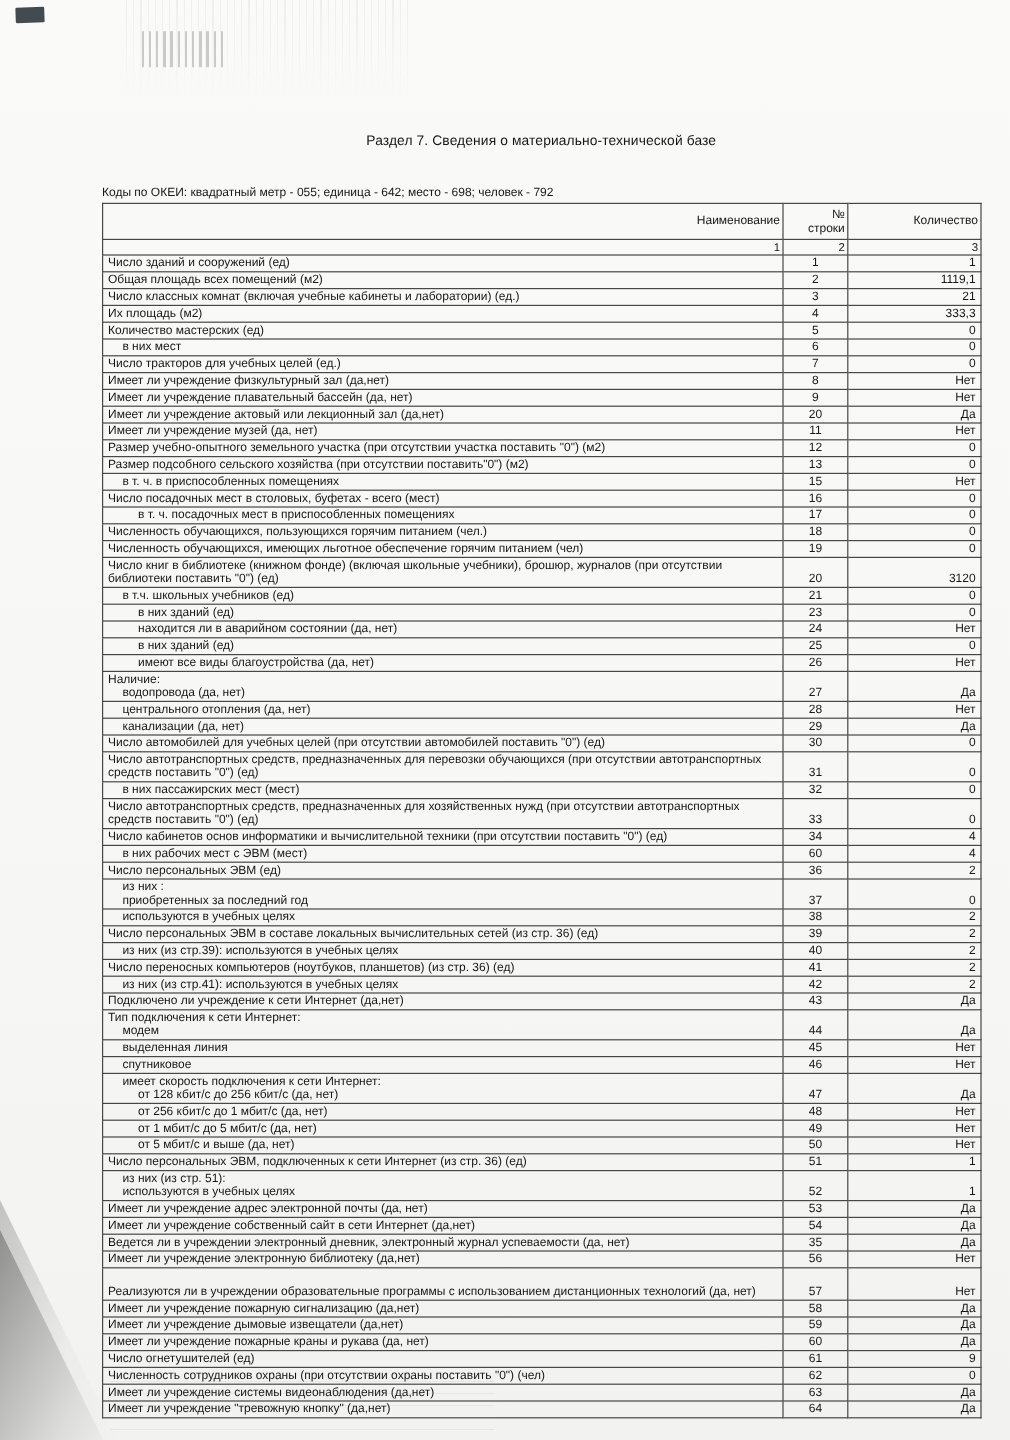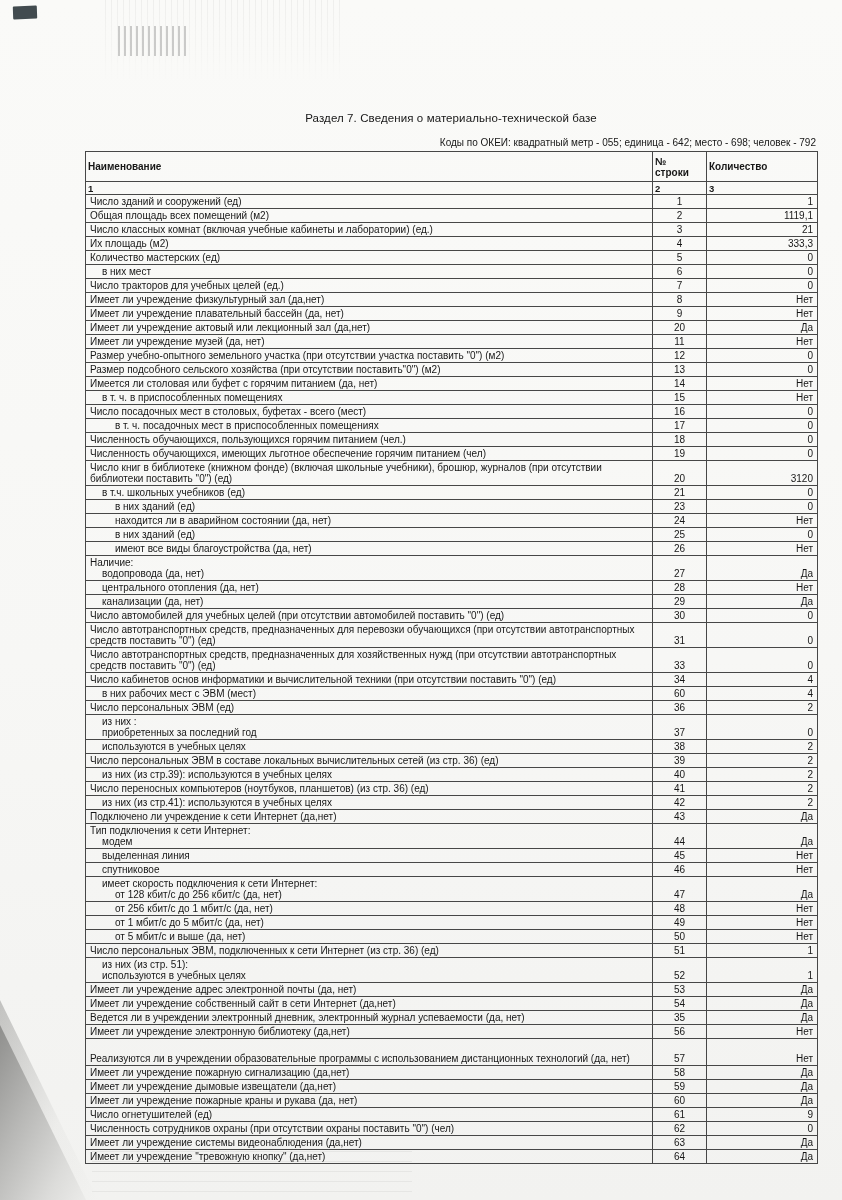--- a/index.html
+++ b/index.html
@@ -4,26 +4,26 @@
 <style>
   html,body{margin:0;padding:0}
   body{
     width:842px;height:1200px;position:relative;overflow:hidden;
     background:#eeeeec;
     font-family:"Liberation Sans","DejaVu Sans",sans-serif;color:#171717;
   }
   .sheet{position:absolute;inset:0;background:linear-gradient(180deg,#fafaf8 0%,#f7f7f5 55%,#f2f2f0 100%)}
   .content{position:absolute;left:85px;top:0;width:732px}
   .doc-title{margin-top:112px;text-align:center;font-size:11.5px;font-weight:400;letter-spacing:.1px}
-  .codes-line{margin-top:13px;text-align:right;font-size:10px;padding-right:1px}
+  .codes-line{margin-top:31px;text-align:left;font-size:10px;padding-right:1px}
 
   table.grid{border-collapse:collapse;width:100%;margin-top:3px;table-layout:fixed}
   .grid th,.grid td{border:1px solid #474747}
   col.w-name{width:567px}col.w-num{width:54px}col.w-val{width:111px}
-  .grid thead th{font-weight:700;font-size:10px;text-align:left;vertical-align:middle;padding:1px 2px}
+  .grid thead th{font-weight:400;font-size:10px;text-align:right;vertical-align:middle;padding:1px 2px}
   .grid thead tr.hdr th{height:27px;line-height:11px}
   .grid thead tr.colnums th{font-size:9.5px;height:12px;padding:0 2px}
   .grid tbody td{font-size:10px;line-height:11px;padding:1px 2px;vertical-align:middle}
   .c-num{text-align:center}
   .c-val{text-align:right;padding-right:4px !important}
   .ln{padding-left:2px}
   .ind-0{padding-left:2px}
   .ind-1{padding-left:14px}
   .ind-2{padding-left:27px}
   tr.vb .c-num,tr.vb .c-val{vertical-align:bottom}
@@ -168,27 +168,20 @@
           </tr>
           <tr>
             <td class="c-name">
               <div class="ln ind-0">Размер подсобного сельского хозяйства (при отсутствии поставить"0") (м2)</div>
             </td>
             <td class="c-num">13</td>
             <td class="c-val">0</td>
           </tr>
           <tr>
             <td class="c-name">
-              <div class="ln ind-0">Имеется ли столовая или буфет с горячим питанием (да, нет)</div>
-            </td>
-            <td class="c-num">14</td>
-            <td class="c-val">Нет</td>
-          </tr>
-          <tr>
-            <td class="c-name">
               <div class="ln ind-1">в т. ч. в приспособленных помещениях</div>
             </td>
             <td class="c-num">15</td>
             <td class="c-val">Нет</td>
           </tr>
           <tr>
             <td class="c-name">
               <div class="ln ind-0">Число посадочных мест в столовых, буфетах - всего (мест)</div>
             </td>
             <td class="c-num">16</td>
@@ -284,20 +277,27 @@
               <div class="ln ind-0">Число автомобилей для учебных целей (при отсутствии автомобилей поставить "0") (ед)</div>
             </td>
             <td class="c-num">30</td>
             <td class="c-val">0</td>
           </tr>
           <tr class="vb">
             <td class="c-name">
               <div class="ln ind-0">Число автотранспортных средств, предназначенных для перевозки обучающихся (при отсутствии автотранспортных средств поставить "0") (ед)</div>
             </td>
             <td class="c-num">31</td>
+            <td class="c-val">0</td>
+          </tr>
+          <tr>
+            <td class="c-name">
+              <div class="ln ind-1">в них пассажирских мест (мест)</div>
+            </td>
+            <td class="c-num">32</td>
             <td class="c-val">0</td>
           </tr>
           <tr class="vb">
             <td class="c-name">
               <div class="ln ind-0">Число автотранспортных средств, предназначенных для хозяйственных нужд (при отсутствии автотранспортных средств поставить "0") (ед)</div>
             </td>
             <td class="c-num">33</td>
             <td class="c-val">0</td>
           </tr>
           <tr>

